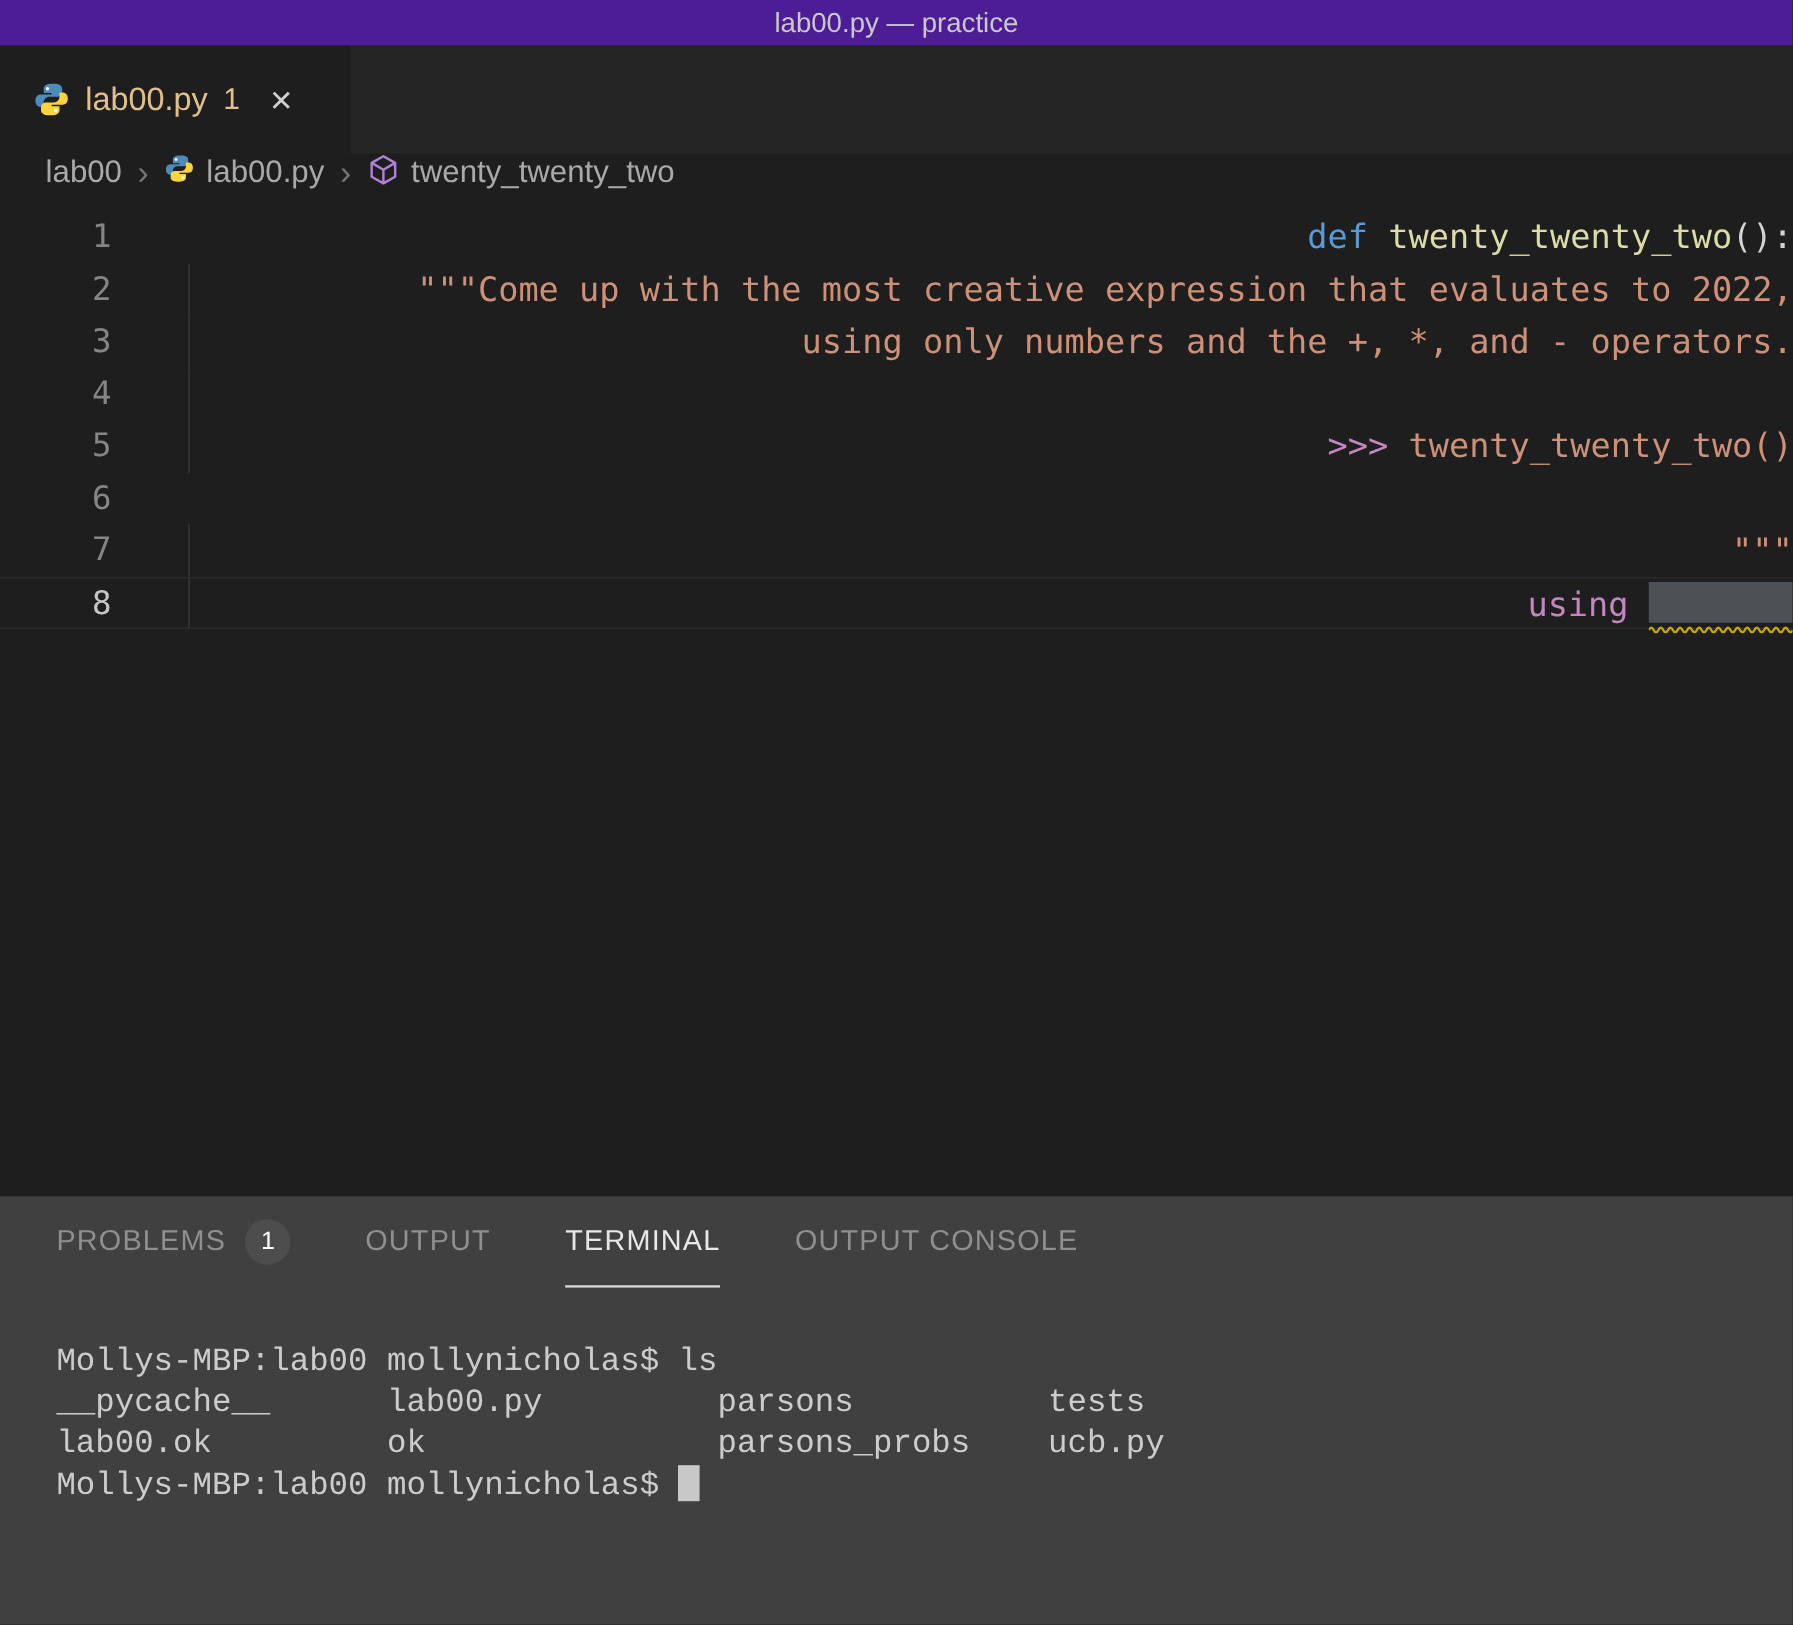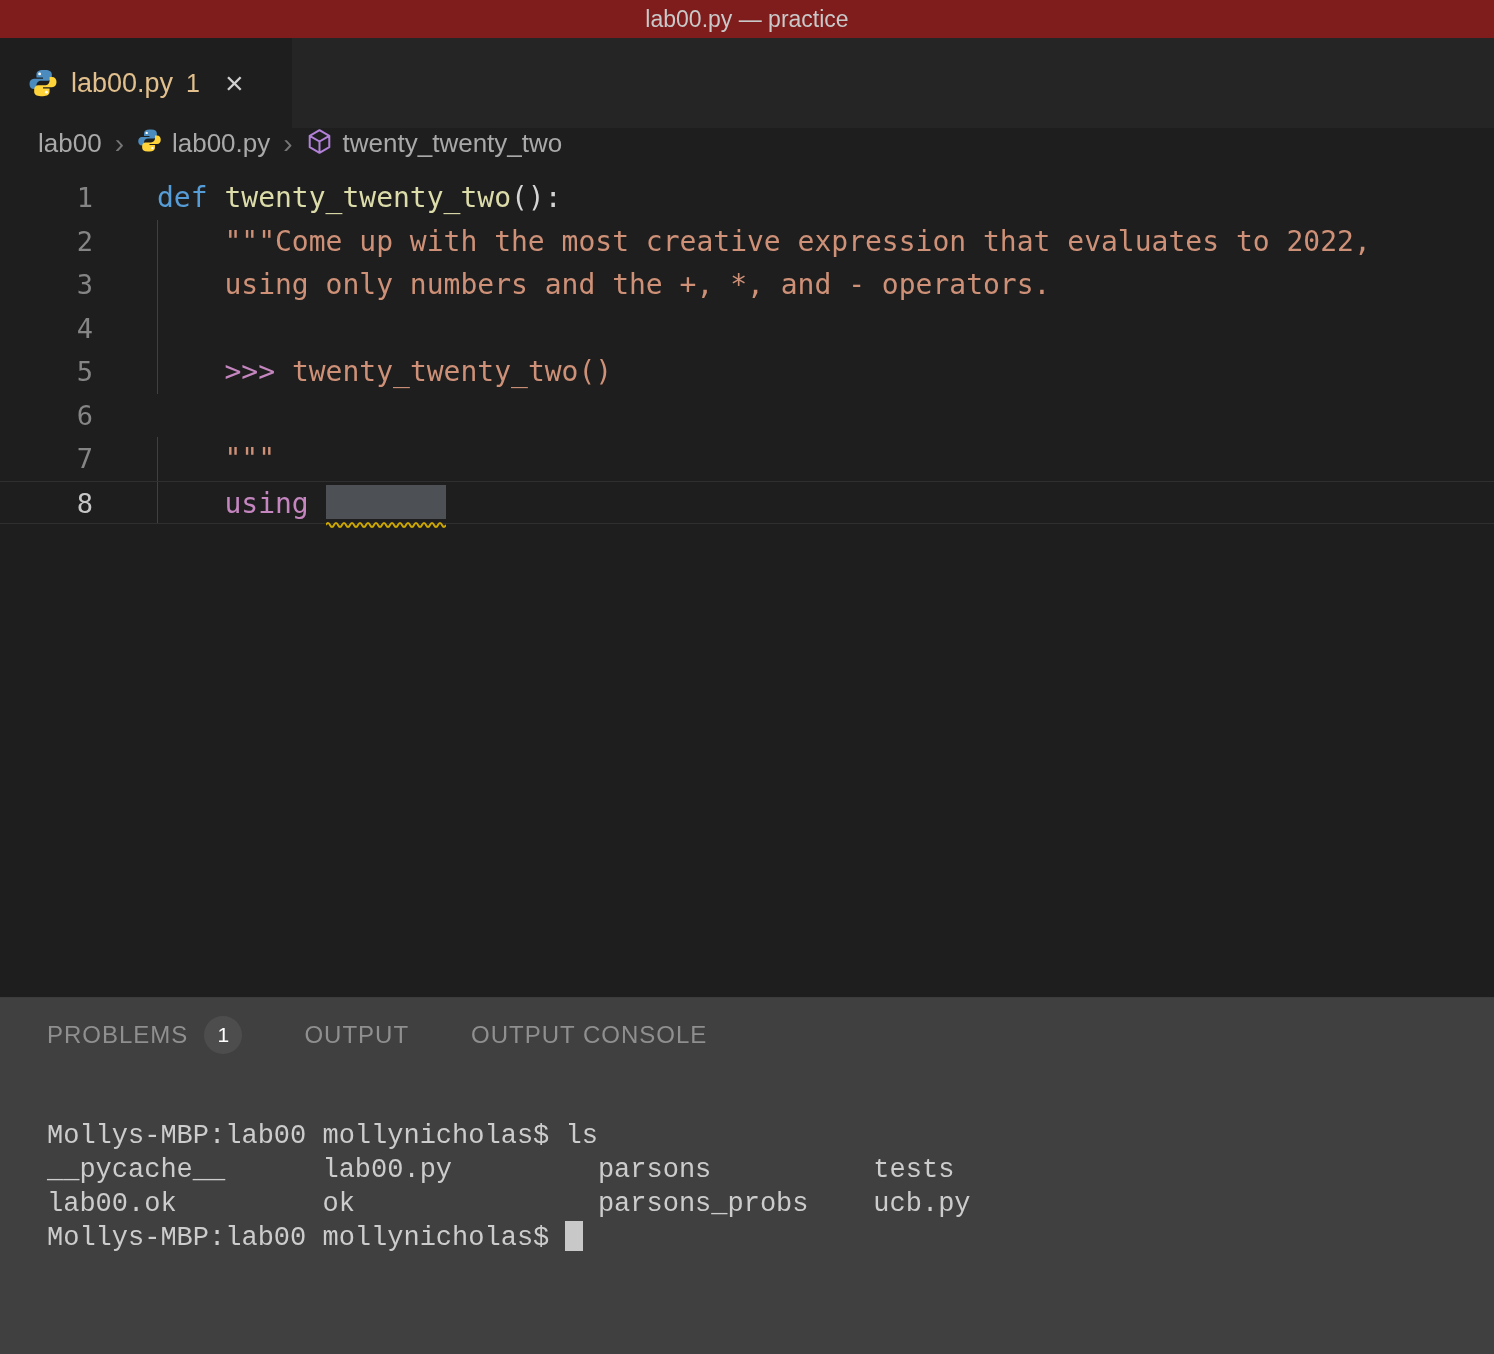--- a/index.html
+++ b/index.html
@@ -7,21 +7,21 @@
   body {
     background:#1e1e1e;
     font-family:"Liberation Sans", sans-serif;
     overflow:hidden;
     -webkit-font-smoothing:antialiased;
   }
   .window { display:flex; flex-direction:column; height:100%; }
 
   
   .title-bar {
-    flex:0 0 38px; background:#7f1d1d; color:#c9c9c9;
+    flex:0 0 38px; background:#4c1d95; color:#c9c9c9;
     display:flex; align-items:center; justify-content:center;
     font-size:23px;
   }
 
   
   .tab-strip { flex:0 0 90px; background:#252526; display:flex; }
   .tab {
     width:292px; background:#1e1e1e; display:flex; align-items:center;
     padding:0 16px 0 28px; gap:13px; cursor:pointer;
   }
@@ -40,21 +40,21 @@
 
   
   .editor {
     flex:1 1 auto; overflow:hidden;
     font-family:"DejaVu Sans Mono", monospace; font-size:28px;
   }
   .code-line { display:flex; height:43.5px; line-height:43.5px; white-space:pre; }
   .code-line.active { border-top:1px solid #2f2f2f; border-bottom:1px solid #2f2f2f; }
   .ln { flex:0 0 93px; text-align:right; color:#858585; font-size:27px; }
   .ln-active { color:#c6c6c6; }
-  .code { flex:1 1 auto; margin-left:64px; position:relative; }
+  .code { flex:1 1 auto; margin-left:64px; position:relative;text-align:right; }
   .code.indented::before {
     content:""; position:absolute; left:0; top:0; bottom:0;
     width:1px; background:#404040;
   }
   .tok-keyword { color:#569cd6; }
   .tok-function { color:#dcdcaa; }
   .tok-string { color:#ce9178; }
   .tok-magenta { color:#c586c0; }
   .tok-plain { color:#d4d4d4; }
   .sel-box {
@@ -151,20 +151,23 @@
 
   <div class="panel">
     <div class="panel-tabs">
       <div class="ptab">
         <span>PROBLEMS</span>
         <span class="pbadge">1</span>
       </div>
       <div class="ptab">
         <span>OUTPUT</span>
       </div>
+      <div class="ptab active">
+        <span>TERMINAL</span>
+      </div>
       <div class="ptab">
         <span>OUTPUT CONSOLE</span>
       </div>
     </div>
     <div class="terminal"><div class="term-line"><span>Mollys-MBP:lab00 mollynicholas$ ls</span></div><div class="term-line"><span>__pycache__      lab00.py         parsons          tests</span></div><div class="term-line"><span>lab00.ok         ok               parsons_probs    ucb.py</span></div><div class="term-line"><span>Mollys-MBP:lab00 mollynicholas$ </span><span class="cursor"></span></div></div>
   </div>
 
 </div>
 
 </body></html>

